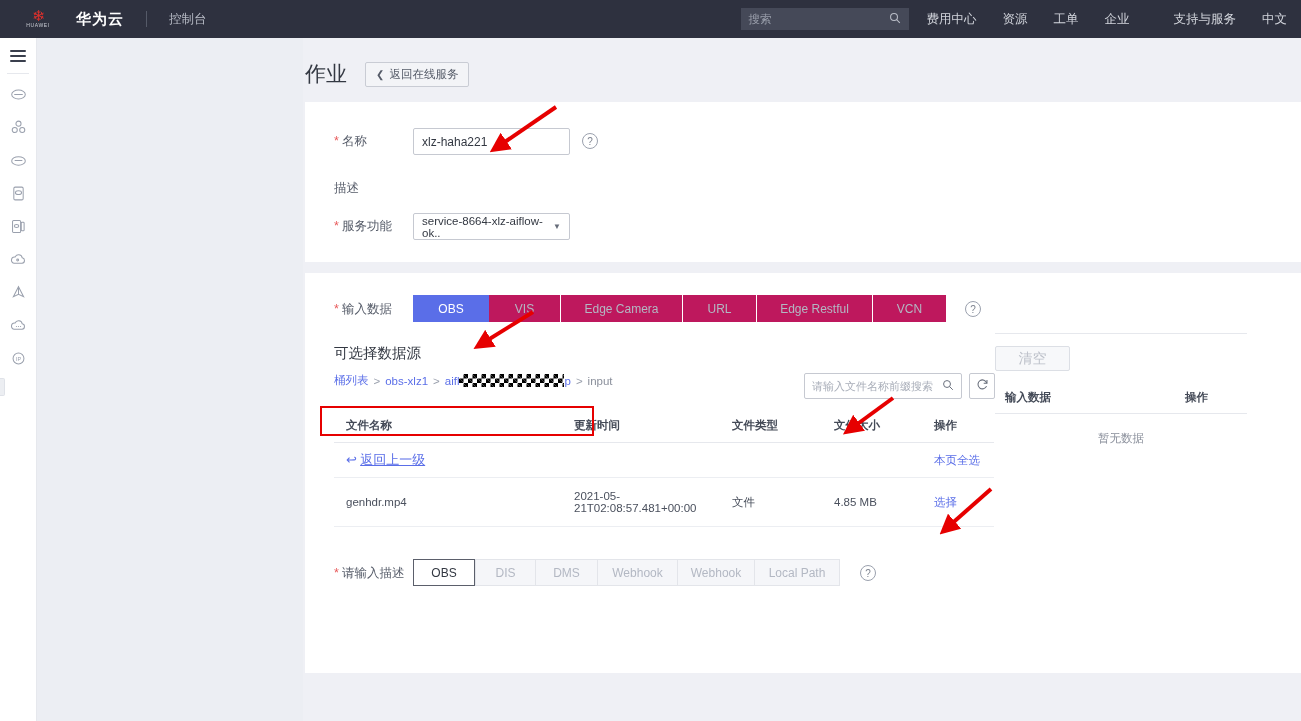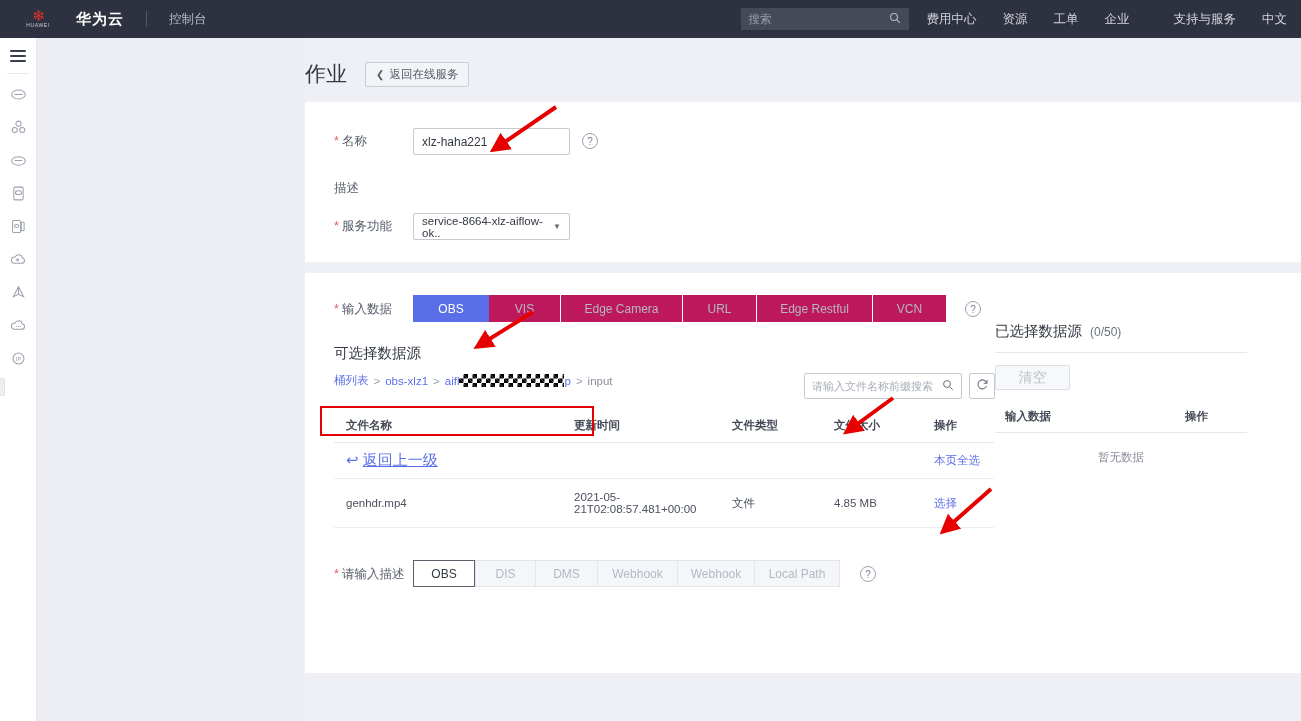--- a/index.html
+++ b/index.html
@@ -161,21 +161,21 @@
   table.ftable th {
     text-align: left; font-size: 11.5px; color: #444a57; font-weight: bold;
     padding: 9px 0 9px 12px; border-bottom: 1px solid #e6e8ed; background: #fff;
   }
   table.ftable td {
     font-size: 11.5px; color: #4a505d; padding: 12px 0 12px 12px;
     border-bottom: 1px solid #eceef2; background: #fff;
   }
   table.ftable tr.nav td { padding: 8px 0 8px 12px; border-bottom: 1px solid #eceef2; }
   .lnk { color: #5a6ee8; text-decoration: none; cursor: pointer; font-size: 11.5px; }
-  .backup { color: #5a6ee8; cursor: pointer; font-size: 15px; }
+  .backup { color: #5a6ee8; cursor: pointer; font-size: 13px; font-family: Liberation Serif, serif; }
 
   .sel-title { font-size: 14.5px; color: #333842; display: flex;
     align-items: baseline; gap: 8px; }
   .sel-title .cnt { font-size: 12px; color: #6b7180; }
   .sel-rule { height: 1px; background: #e6e8ed; margin: 11px 0 12px; width: 252px; }
   .clear-btn {
     width: 75px; height: 25px; border: 1px solid #dcdfe5; background: #f7f8fa;
     color: #bdc1ca; font-size: 14px; border-radius: 2px; cursor: default;
     display: flex; align-items: center; justify-content: center;
   }
@@ -434,24 +434,20 @@
                 <td>4.85 MB</td>
                 <td>
                   <span class="lnk">选择</span>
                 </td>
               </tr>
             </tbody>
           </table>
         </div>
 
         <div class="dsright">
-          <div class="sel-title">
-            <span>已选择数据源</span>
-            <span class="cnt">(0/50)</span>
-          </div>
           <div class="sel-rule"></div>
           <div class="clear-btn">清空</div>
           <table class="stable">
             <thead>
               <tr>
                 <th style="width:180px">输入数据</th>
                 <th style="width:72px">操作</th>
               </tr>
             </thead>
           </table>

